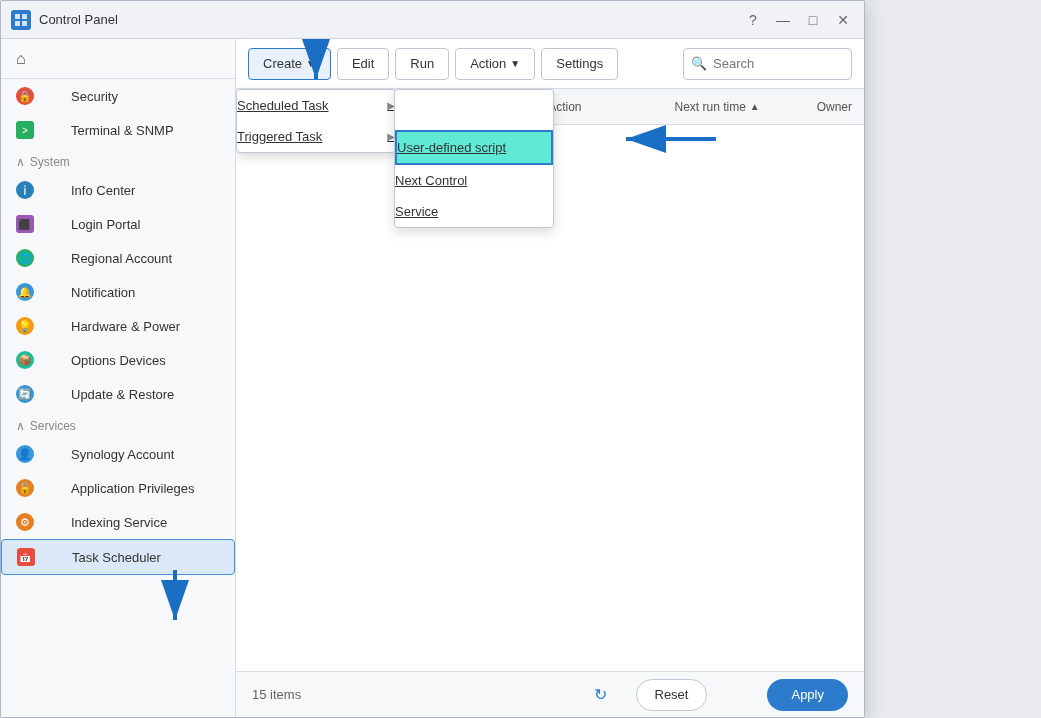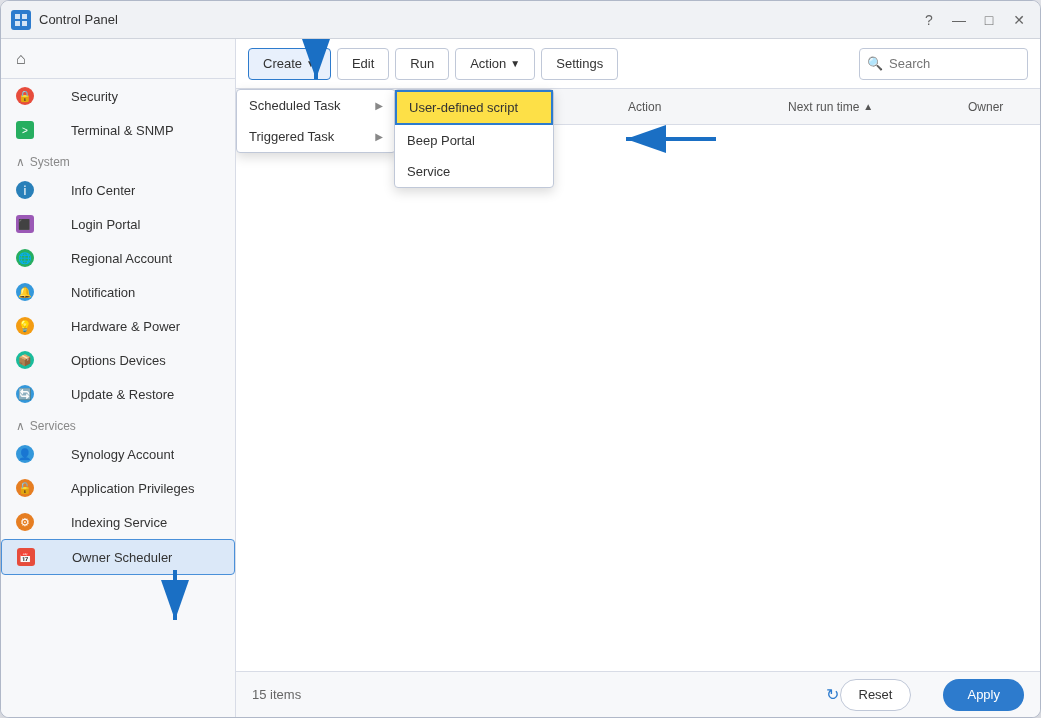--- a/index.html
+++ b/index.html
@@ -1,23 +1,23 @@
 <!DOCTYPE html>
 <html><head>
   <meta charset="utf-8">
   <style>
     * { box-sizing: border-box; margin: 0; padding: 0; }
     body { font-family: -apple-system, BlinkMacSystemFont, 'Segoe UI', sans-serif; font-size: 13px; background: #e8eaf0; }
 
     .window {
-      width: 1041px;
+      width: 865px;
       height: 718px;
       background: #fff;
       border: 1px solid #b0b8c8;
-      border-radius: 9px;
+      border-radius: 2px;
       overflow: hidden;
       display: flex;
       flex-direction: column;
       box-shadow: 0 4px 20px rgba(0,0,0,0.2);
     }
 
     .title-bar {
       background: #f0f2f5;
       border-bottom: 1px solid #d0d4dc;
       height: 38px;
@@ -222,21 +222,21 @@
       overflow-y: auto;
     }
 
     .footer-bar {
       height: 46px;
       border-top: 1px solid #d8dce6;
       display: flex;
       align-items: center;
       justify-content: flex-end;
       padding: 0 16px;
-      gap: 0;
+      gap: 28px;
       background: #f7f8fa;
       flex-shrink: 0;
     }
 
     .footer-info {
       color: #666;
       font-size: 13px;
       margin-right: auto;
     }
 
@@ -284,32 +284,34 @@
       position: absolute;
       background: #fff;
       border: 1px solid #c0c8d8;
       border-radius: 4px;
       box-shadow: 0 4px 12px rgba(0,0,0,0.15);
       z-index: 100;
       min-width: 160px;
     }
 
     .dropdown-item {
-      padding: 8px 12px;
+      padding: 8px 0;
       cursor: pointer;
       color: #333;
       display: flex;
       align-items: center;
       justify-content: space-between;
       font-size: 13px;
+      text-decoration: underline;
     }
 
     .dropdown-item.highlighted {
       border: 2px solid #2d7bcd;
-      background: #fde047;
+      background: #5eead4;
+      margin-top: 40px;
     }
 
     
     .create-dropdown {
       top: 50px;
       left: 0px;
     }
 
     
     .scheduled-submenu {
@@ -432,21 +434,21 @@
         <span class="sidebar-truncated">Application Privileges</span>
       </div>
 
       <div class="sidebar-item">
         <span class="icon-dot" style="background:#e67e22;">⚙</span>
         <span class="sidebar-truncated">Indexing Service</span>
       </div>
 
       <div class="sidebar-item active">
         <span class="icon-square" style="background:#e74c3c;">📅</span>
-        <span class="sidebar-truncated">Owner Scheduler</span>
+        <span class="sidebar-truncated">Task Scheduler</span>
       </div>
     </div>
 
     <div class="right-panel">
 
       <div class="toolbar">
         <button class="toolbar-btn active-dropdown" style="border-color:#2d7bcd; background:#e8f0fc;">
           <span>Create</span>
           <span style="font-size:10px;">▼</span>
         </button>
@@ -501,21 +503,21 @@
             <span>Triggered Task</span>
             <span class="submenu-arrow">▶</span>
           </div>
         </div>
 
         <div class="dropdown-menu scheduled-submenu">
           <div class="dropdown-item highlighted" style="border:2px solid #2d7bcd;">
             <span>User-defined script</span>
           </div>
           <div class="dropdown-item">
-            <span>Beep Portal</span>
+            <span>Next Control</span>
           </div>
           <div class="dropdown-item">
             <span>Service</span>
           </div>
         </div>
       </div>
 
       <svg class="annotation-arrows" width="810" height="718">
 
         <defs>

